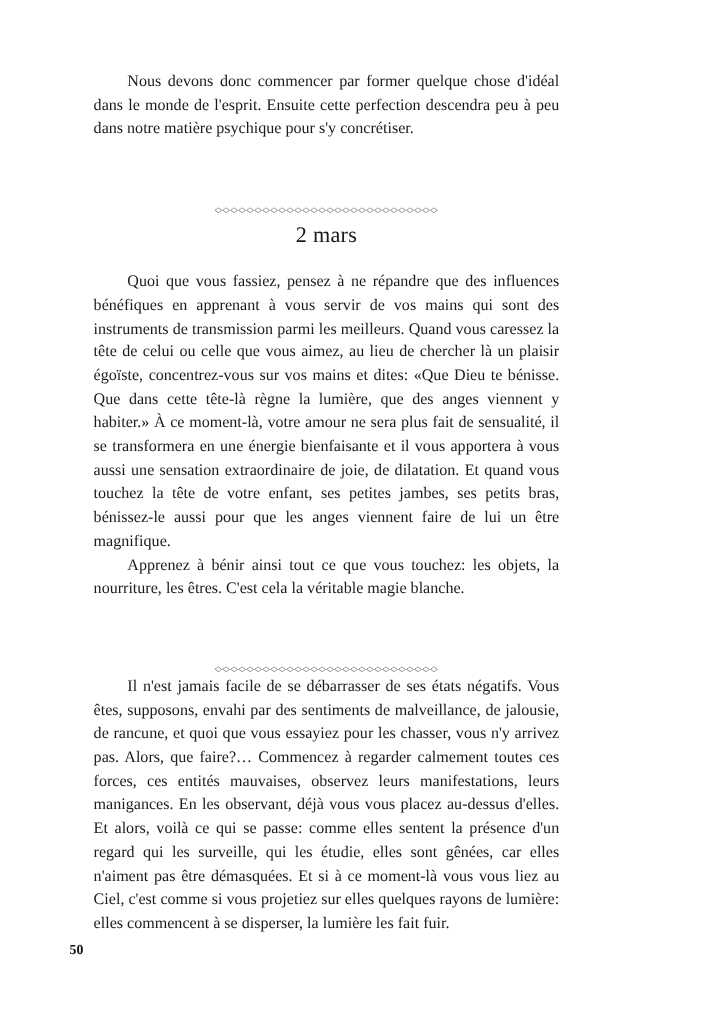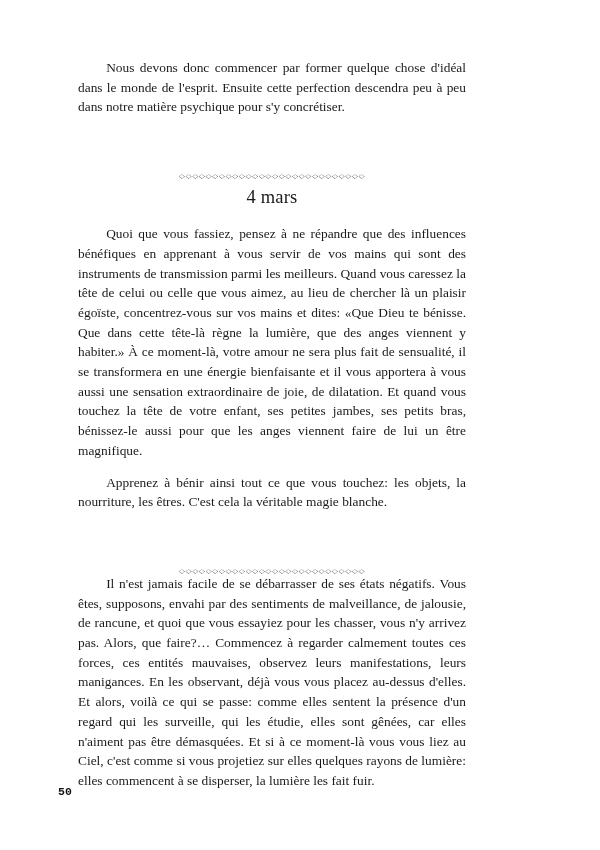--- a/index.html
+++ b/index.html
@@ -27,21 +27,21 @@
     text-align: justify;
     text-justify: inter-word;
     hyphens: none;
   }
   .para {
     margin: 0;
     text-indent: 2.1em;
     text-align: justify;
   }
   .para + .para {
-    margin-top: 12px;
+    margin-top: 0;
   }
   .section-sep {
     text-align: center;
     margin: 26px 0 0 0;
     line-height: 1;
     height: 14px;
   }
   .section-sep .orn {
     display: inline-block;
     font-size: 8px;
@@ -62,40 +62,40 @@
     height: 22px;
   }
   .intro-block {
     margin-bottom: 0;
   }
   .page-number {
     position: absolute;
     left: 58px;
     bottom: 52px;
     font-size: 11.5px;
-    font-family: Liberation Mono, monospace;
+    font-family: Liberation Serif, serif;
     font-weight: bold;
     color: #111;
   }
 </style>
 </head>
 <body>
 
 <div class="page">
 
   <div class="intro-block body-text">
     <p class="para">Nous devons donc commencer par former quelque chose d'idéal dans le monde de l'esprit. Ensuite cette perfection descendra peu à peu dans notre matière psychique pour s'y concrétiser.</p>
   </div>
 
   <div class="block-gap"></div>
 
   <div class="section-sep">
     <span class="orn">◇◇◇◇◇◇◇◇◇◇◇◇◇◇◇◇◇◇◇◇◇◇◇◇◇◇◇◇</span>
   </div>
-  <h2 class="date-heading">4 mars</h2>
+  <h2 class="date-heading">2 mars</h2>
   <div class="body-text">
     <p class="para">Quoi que vous fassiez, pensez à ne répandre que des influences bénéfiques en apprenant à vous servir de vos mains qui sont des instruments de transmission parmi les meilleurs. Quand vous caressez la tête de celui ou celle que vous aimez, au lieu de chercher là un plaisir égoïste, concentrez-vous sur vos mains et dites: «Que Dieu te bénisse. Que dans cette tête-là règne la lumière, que des anges viennent y habiter.» À ce moment-là, votre amour ne sera plus fait de sensualité, il se transformera en une énergie bienfaisante et il vous apportera à vous aussi une sensation extraordinaire de joie, de dilatation. Et quand vous touchez la tête de votre enfant, ses petites jambes, ses petits bras, bénissez-le aussi pour que les anges viennent faire de lui un être magnifique.</p>
     <p class="para">Apprenez à bénir ainsi tout ce que vous touchez: les objets, la nourriture, les êtres. C'est cela la véritable magie blanche.</p>
   </div>
 
   <div class="block-gap"></div>
 
   <div class="section-sep">
     <span class="orn">◇◇◇◇◇◇◇◇◇◇◇◇◇◇◇◇◇◇◇◇◇◇◇◇◇◇◇◇</span>
   </div>

